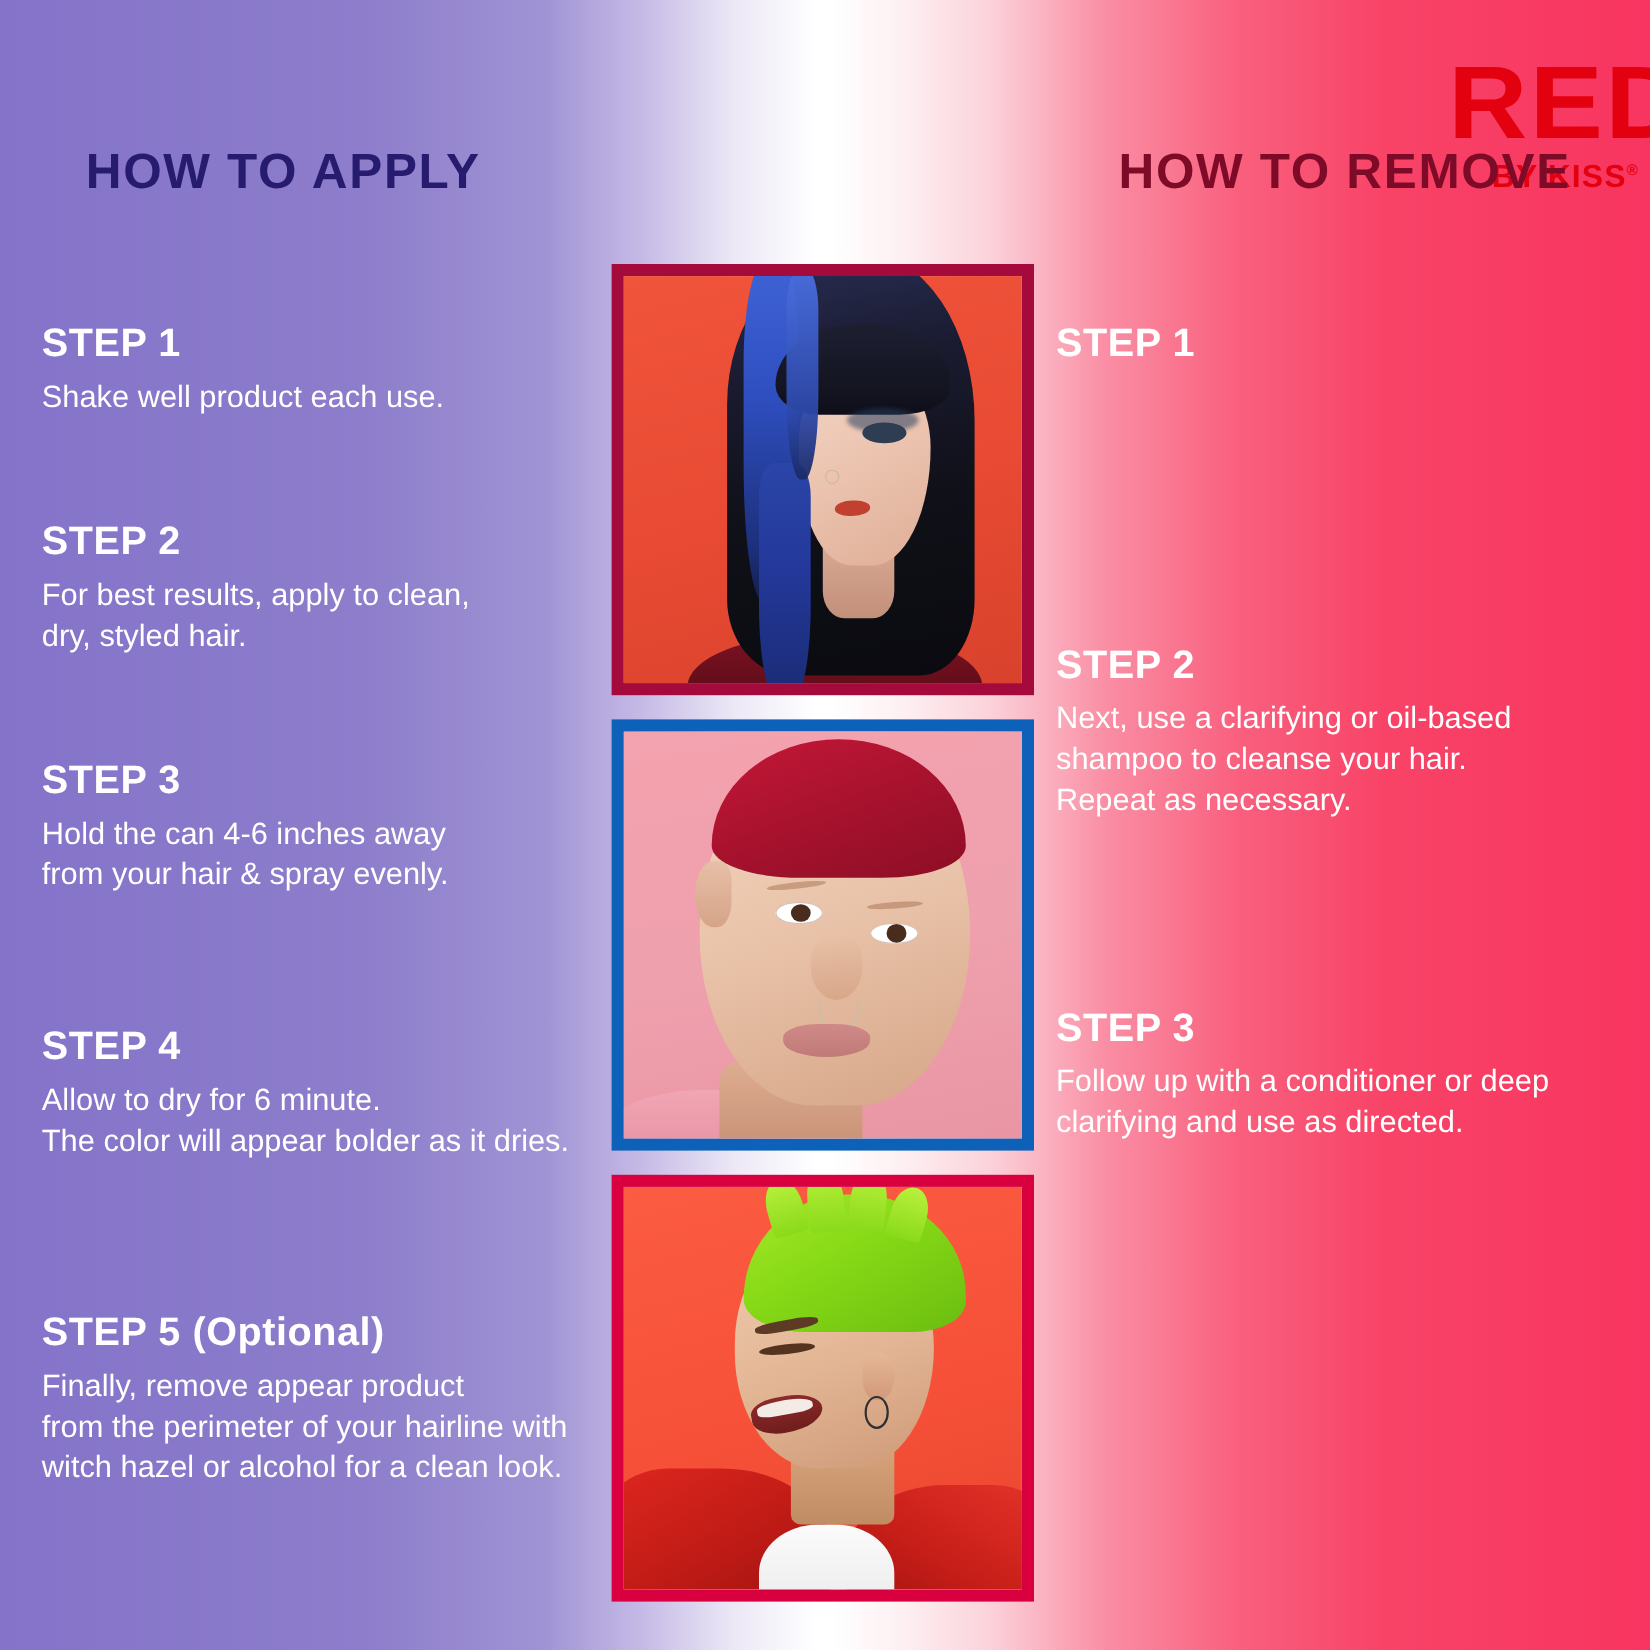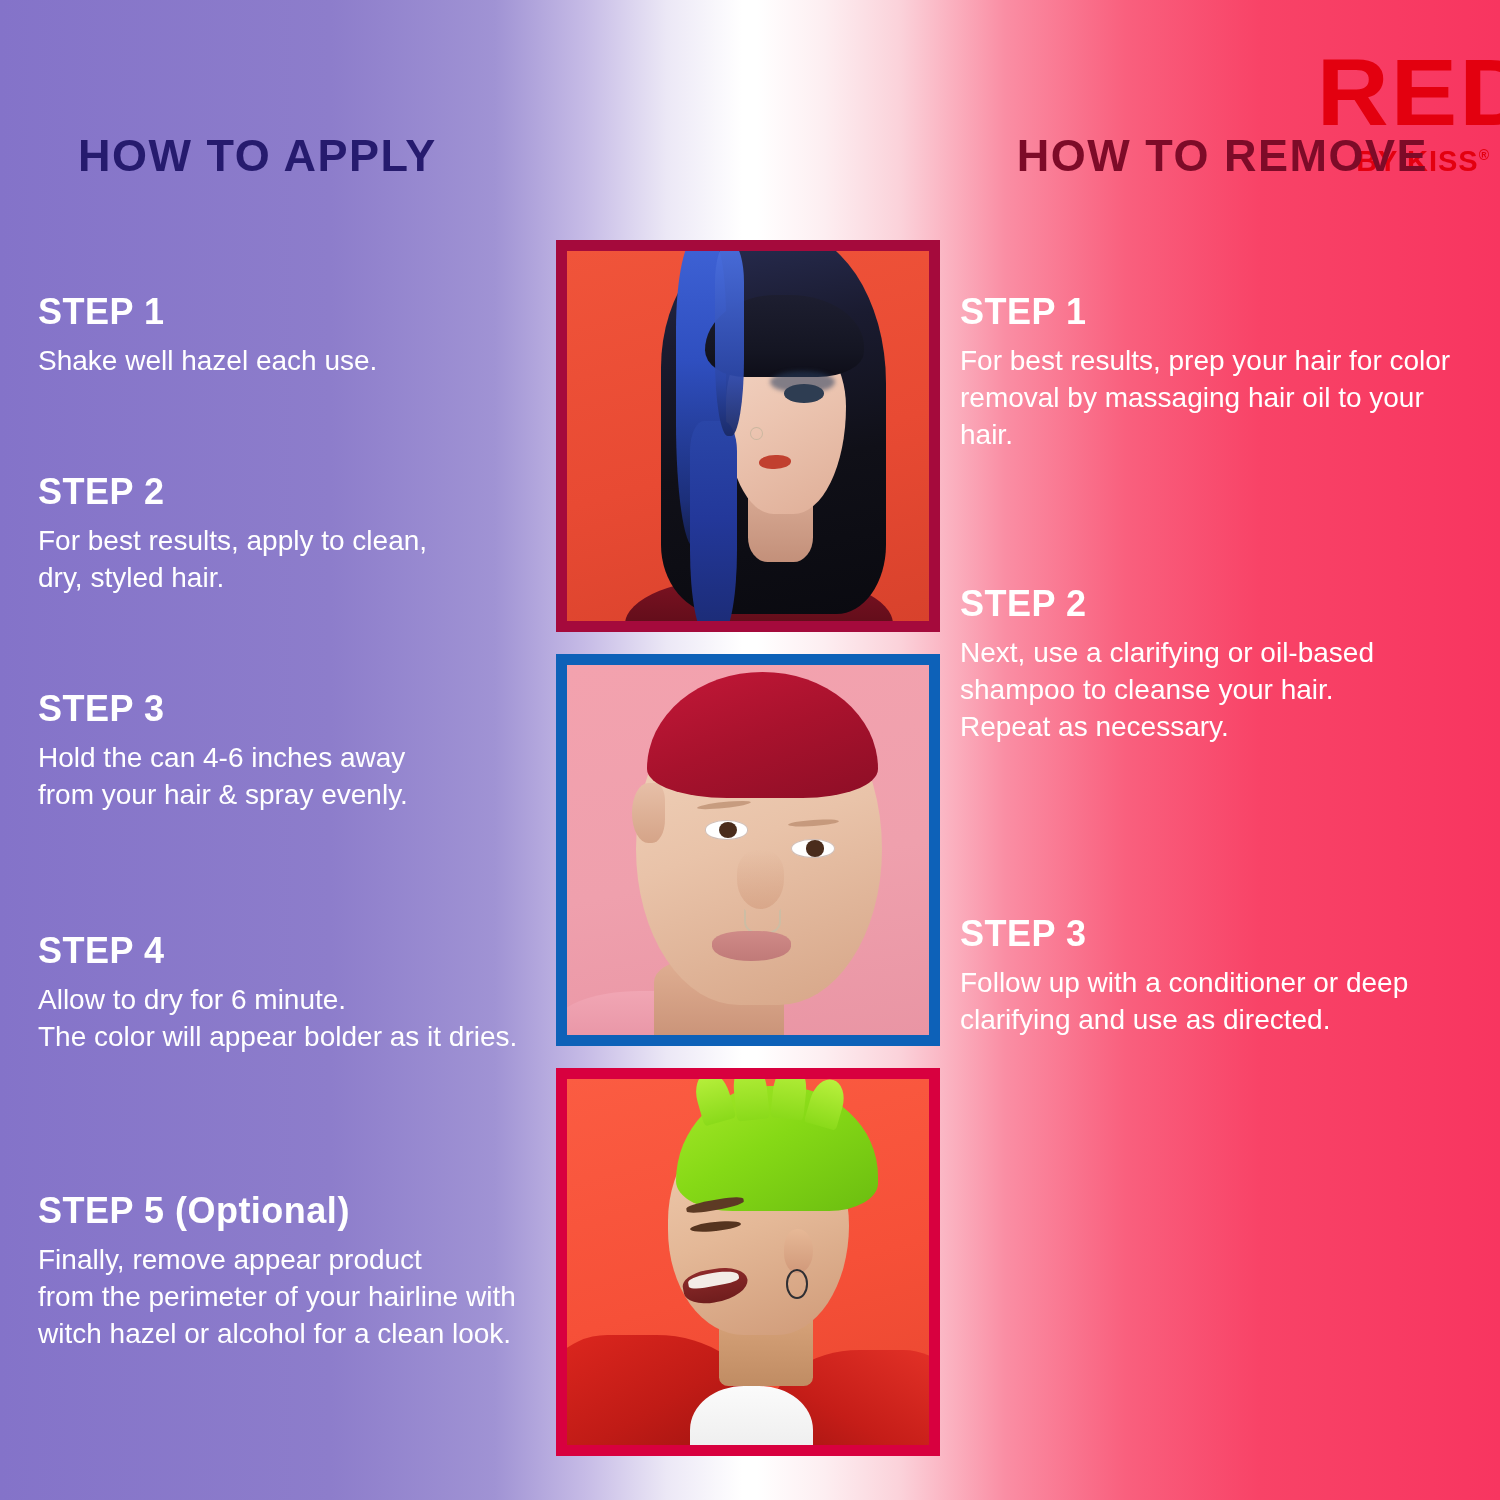--- a/index.html
+++ b/index.html
@@ -486,21 +486,21 @@
     <span class="brand-word">RED</span>
     <span class="brand-sub"><span>BY KISS</span><span class="reg">®</span></span>
   </div>
 
   <div class="col-heading left">HOW TO APPLY</div>
   <div class="col-heading right">HOW TO REMOVE</div>
 
   <div class="left-col">
     <div class="step" style="top:293px">
       <p class="step-title">STEP 1</p>
-      <p class="step-body">Shake well hazel each use.</p>
+      <p class="step-body">Shake well product each use.</p>
     </div>
     <div class="step" style="top:473px">
       <p class="step-title">STEP 2</p>
       <p class="step-body">For best results, apply to clean,
 dry, styled hair.</p>
     </div>
     <div class="step" style="top:690px">
       <p class="step-title">STEP 3</p>
       <p class="step-body">Hold the can 4-6 inches away
 from your hair &amp; spray evenly.</p>
@@ -514,22 +514,20 @@
       <p class="step-title">STEP 5 (Optional)</p>
       <p class="step-body">Finally, remove appear product
 from the perimeter of your hairline with
 witch hazel or alcohol for a clean look.</p>
     </div>
   </div>
 
   <div class="right-col">
     <div class="step" style="top:293px">
       <p class="step-title">STEP 1</p>
-      <p class="step-body">For best results, prep your hair for color
-removal by massaging hair oil to your hair.</p>
     </div>
     <div class="step" style="top:585px">
       <p class="step-title">STEP 2</p>
       <p class="step-body">Next, use a clarifying or oil-based
 shampoo to cleanse your hair.
 Repeat as necessary.</p>
     </div>
     <div class="step" style="top:915px">
       <p class="step-title">STEP 3</p>
       <p class="step-body">Follow up with a conditioner or deep

